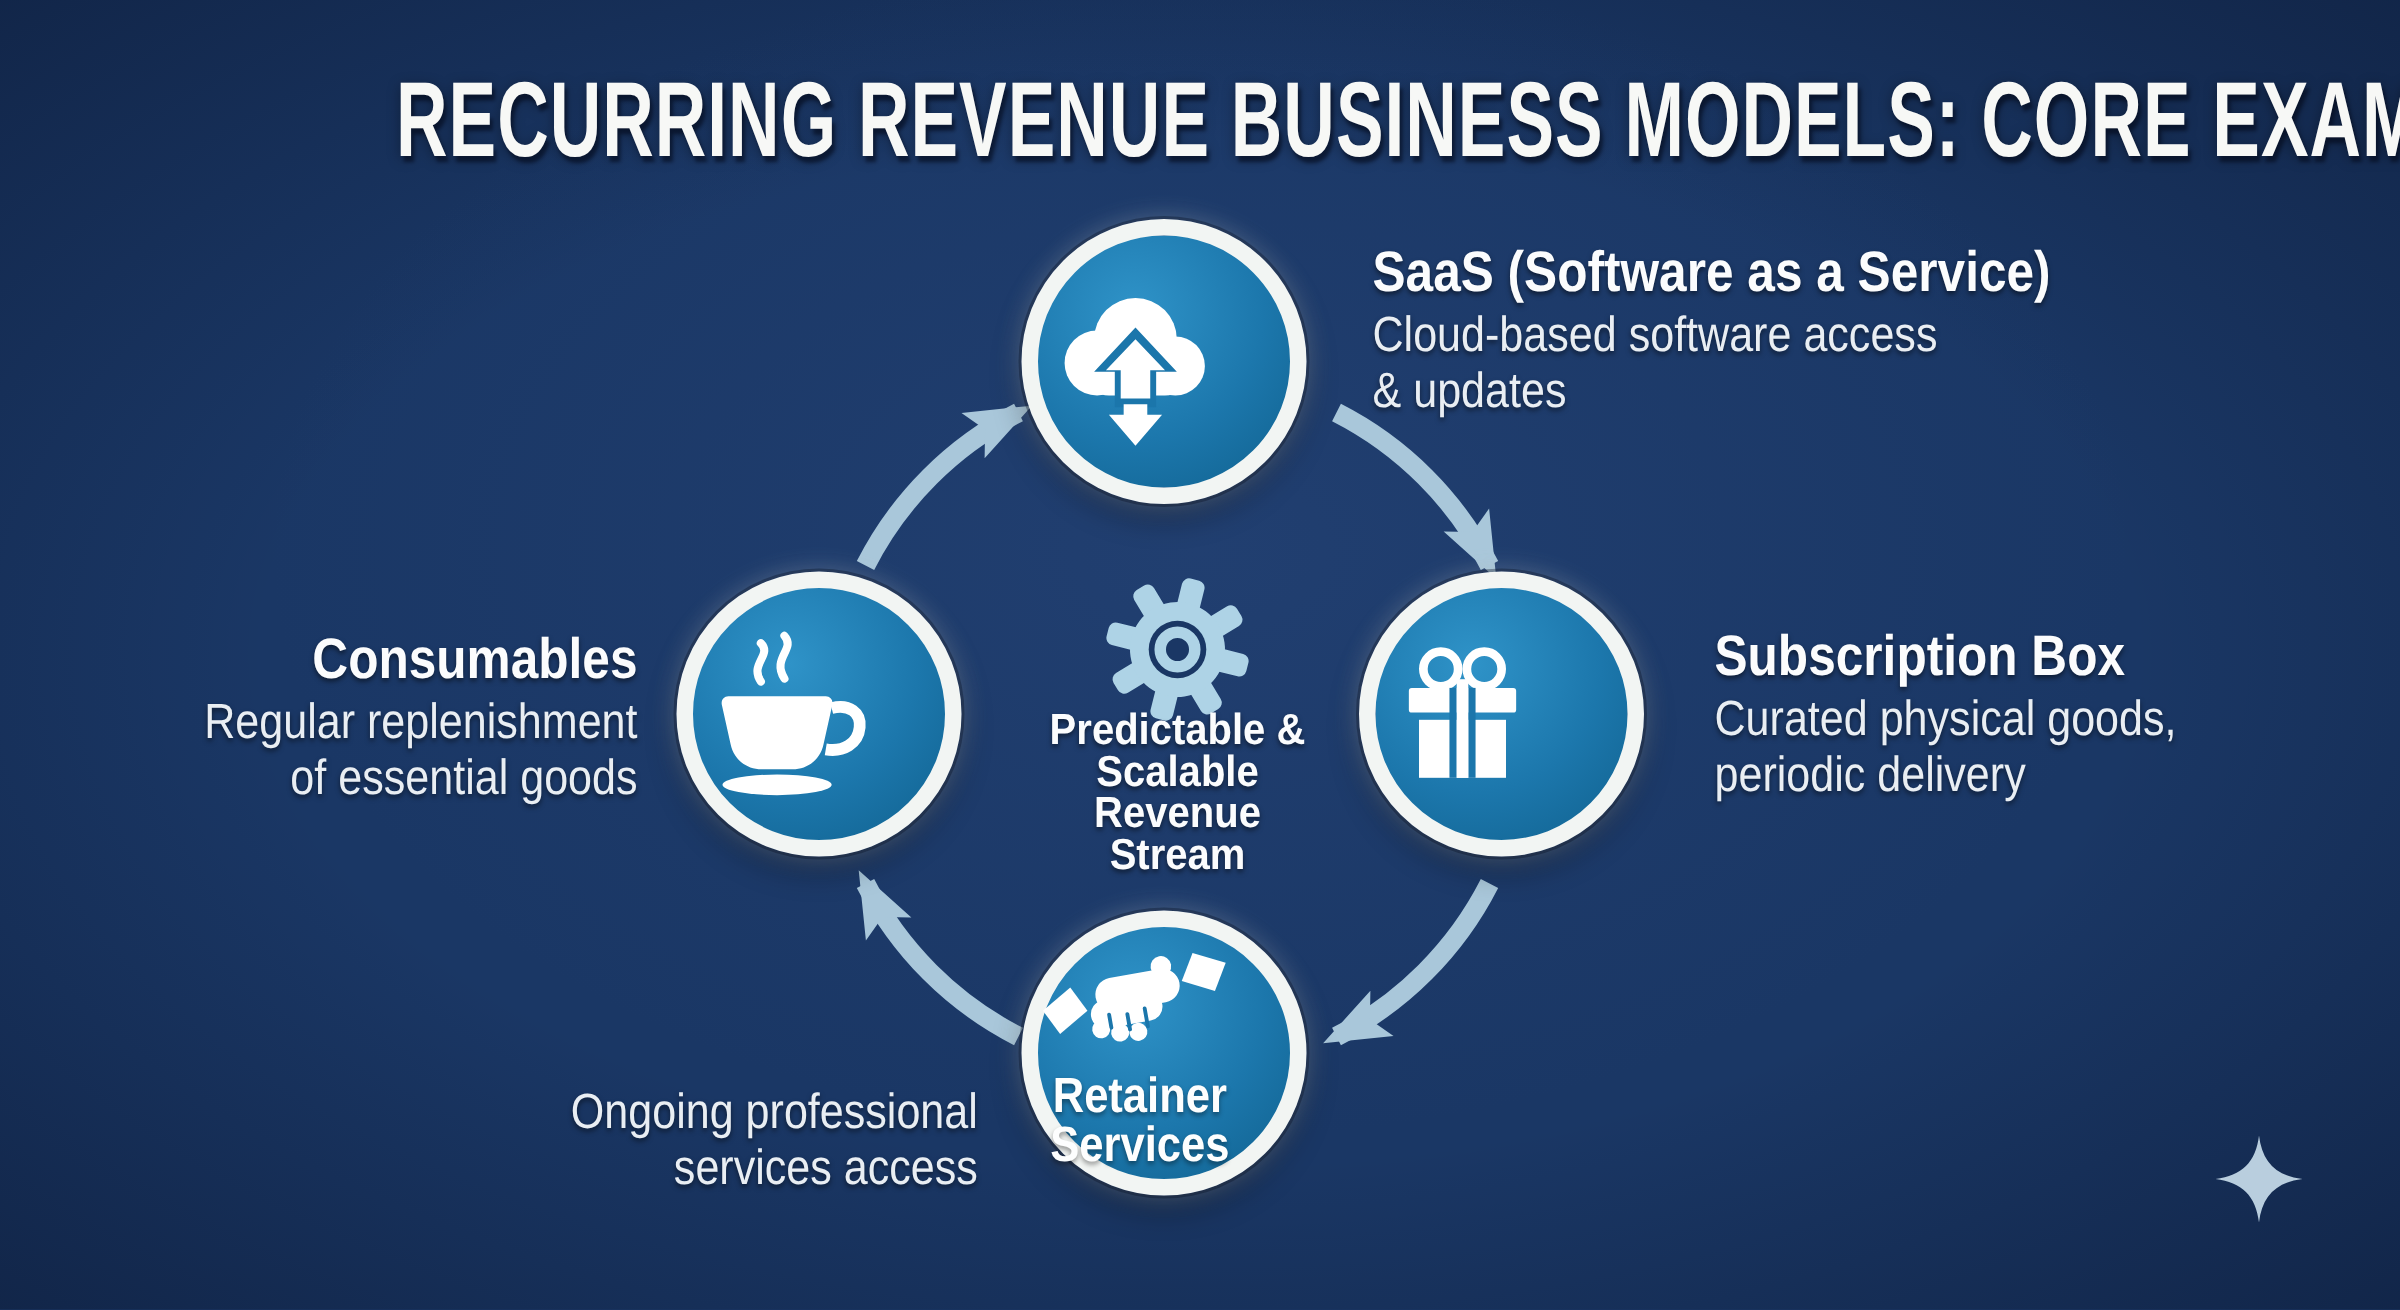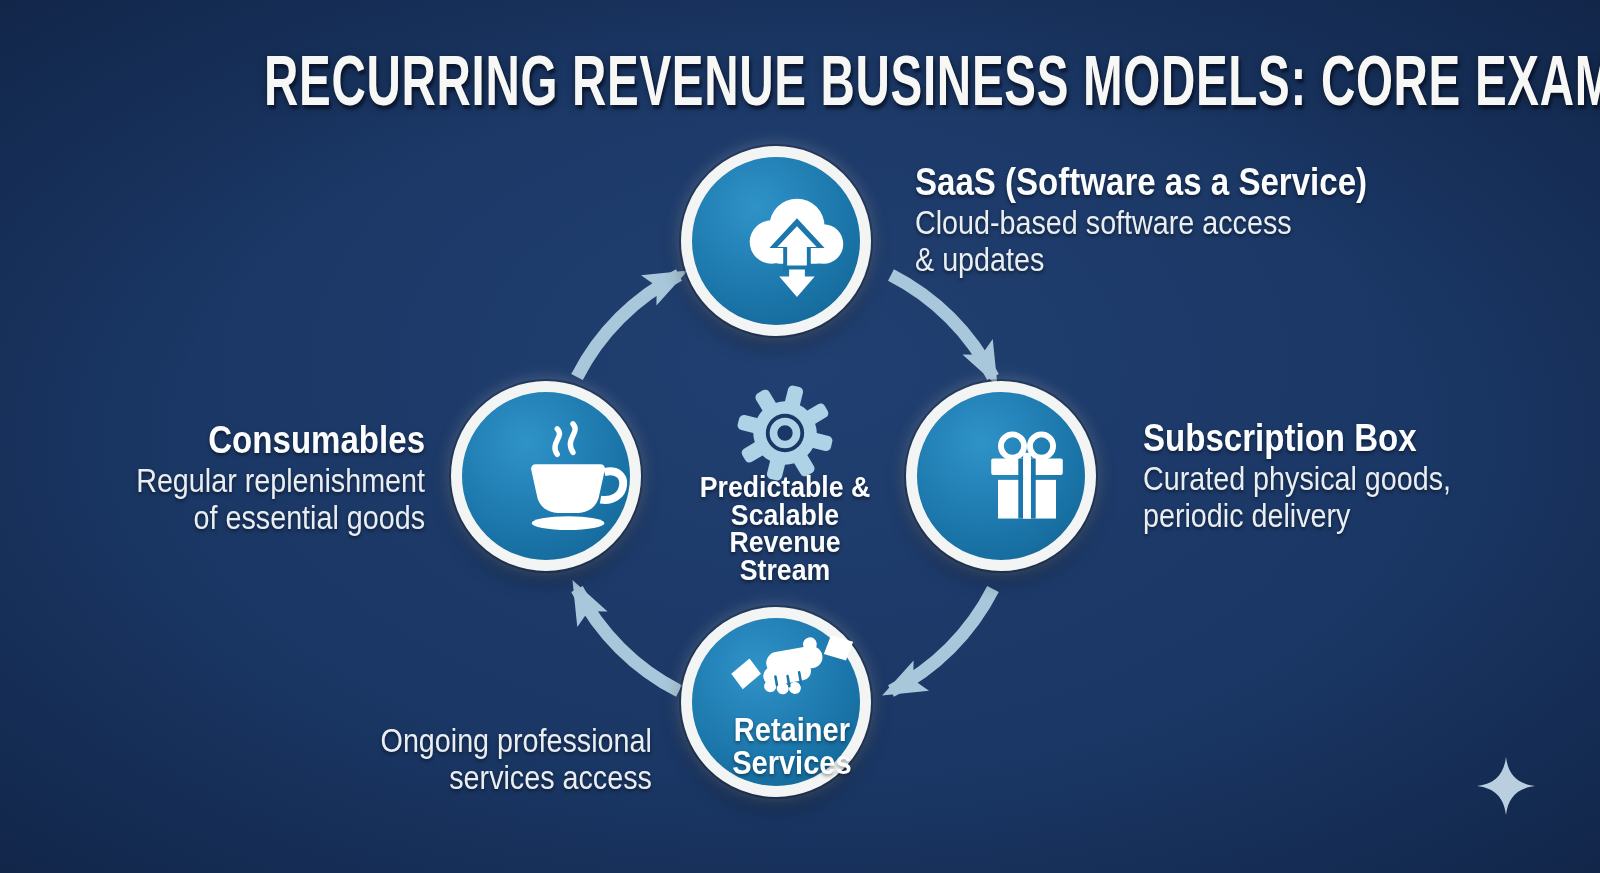--- a/index.html
+++ b/index.html
@@ -27,21 +27,21 @@
 
   
   svg.arrows { top: 0; left: 0; width: 1600px; height: 873px; }
 
   
   .node {
     width: 190px; height: 190px; border-radius: 50%;
     border: 11px solid #f2f5f3;
     background: radial-gradient(circle at 38% 30%, #2f93c8 0%, #1c77ac 55%, #10618e 100%);
     box-shadow: 0 0 0 2px rgba(6,14,34,0.35), 0 0 18px rgba(235,244,250,0.30), 0 9px 20px rgba(0,0,0,0.38);
-    display: flex; flex-direction: column; align-items: flex-end; justify-content: center;
+    display: flex; flex-direction: column; align-items: flex-start; justify-content: center;
   }
   .node-top    { left: 681px; top: 146px; }
   .node-right  { left: 906px; top: 381px; }
   .node-left   { left: 451px; top: 381px; }
   .node-bottom { left: 681px; top: 607px; }
   .node-label {
     text-align: center; font-weight: 700; font-size: 33px; line-height: 33px;
     color: #fdfefe; margin-top: 2px;
     transform: scaleX(0.88);
     text-shadow: 0 2px 4px rgba(0,0,0,0.4);

